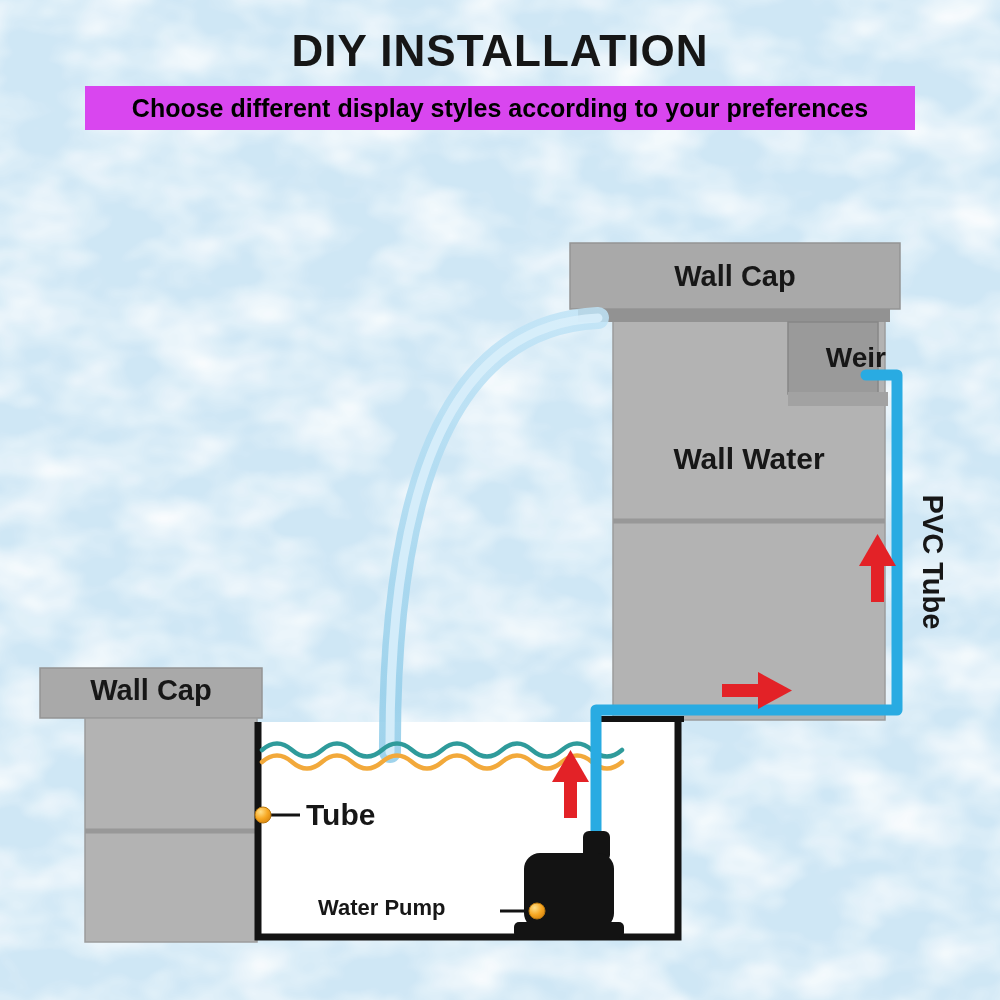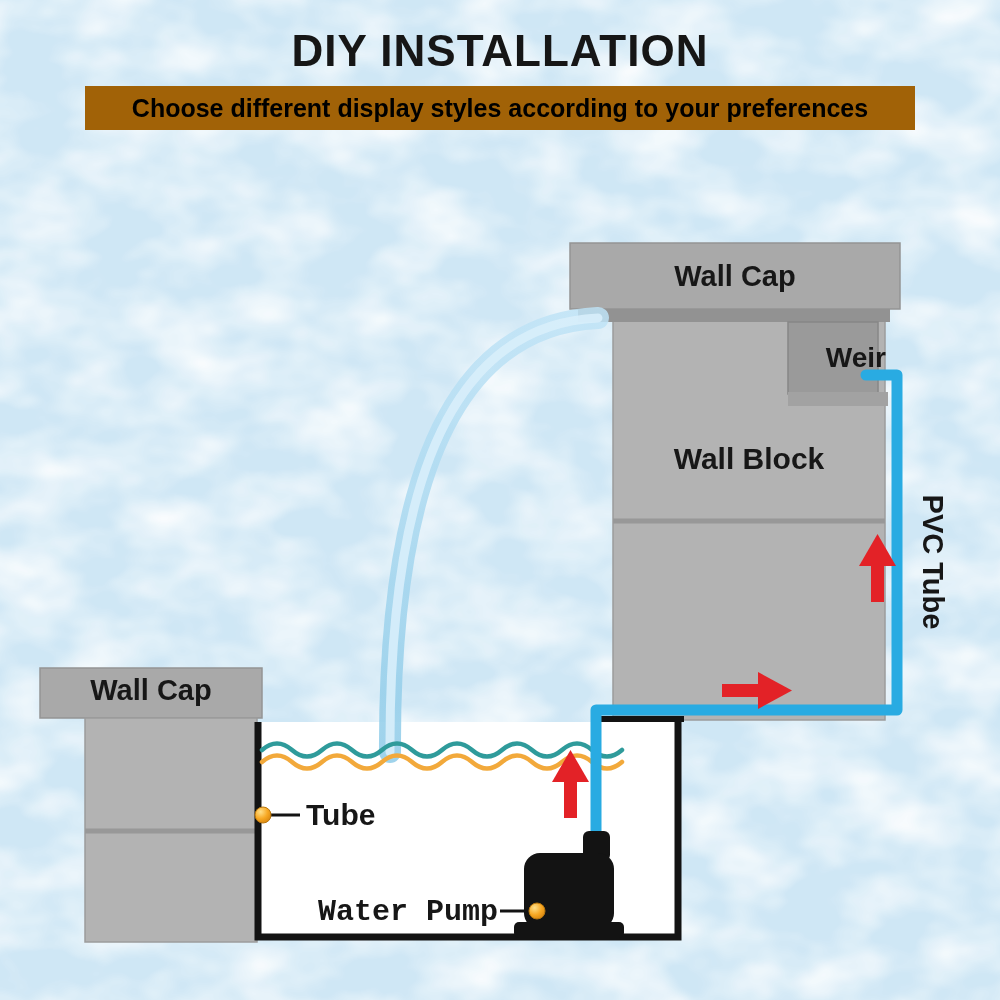--- a/index.html
+++ b/index.html
@@ -6,32 +6,32 @@
   html,body { width:1000px; height:1000px; }
   body { position:relative; overflow:hidden; font-family:"Liberation Sans", sans-serif; background:#cfe7f5; }
   .stage { position:absolute; inset:0; width:1000px; height:1000px;border-radius:29px; }
   svg.layer { position:absolute; top:0; left:0; }
   .title {
     position:absolute; top:26px; left:0; width:1000px; text-align:center;
     font-size:44px; font-weight:bold; letter-spacing:1px; color:#161616;
   }
   .banner {
     position:absolute; top:86px; left:85px; width:830px; height:44px;
-    background:#a16207; display:flex; align-items:center; justify-content:center;
+    background:#d946ef; display:flex; align-items:center; justify-content:center;
     font-size:25px; font-weight:bold; color:#000; white-space:nowrap;
   }
   .lbl { position:absolute; font-weight:bold; color:#171717; }
   .lbl-wallcap-top { left:570px; top:260px; width:330px; text-align:center; font-size:29px; }
   .lbl-weir       { left:790px; top:342px; width:96px;  text-align:right; font-size:28px; }
   .lbl-wallblock  { left:613px; top:440px; width:272px; text-align:center; font-size:30px; line-height:37px; }
   .lbl-pvc        { left:932px; top:562px; font-size:29px; white-space:nowrap;
                     transform:translate(-50%,-50%) rotate(90deg); }
   .lbl-wallcap-left { left:40px; top:674px; width:222px; text-align:center; font-size:29px; }
   .lbl-liner      { left:306px; top:798px; font-size:30px; }
-  .lbl-pump       { left:318px; top:895px; font-size:30px;font-family:Liberation Mono, monospace; }
+  .lbl-pump       { left:318px; top:895px; font-size:22px; }
 </style>
 </head>
 <body>
 
 <div class="stage">
 
   <svg class="layer" width="1000" height="1000" viewBox="0 0 1000 1000" aria-hidden="true">
     <defs>
       <filter id="caustics" x="0" y="0" width="100%" height="100%">
         <feTurbulence type="fractalNoise" baseFrequency="0.013 0.02" numOctaves="3" seed="11" result="n"></feTurbulence>
@@ -118,20 +118,20 @@
       <circle cx="537" cy="911" r="8" fill="url(#bead)" stroke="#b9770e" stroke-width="1"></circle>
     </g>
   </svg>
 
   <div class="title">DIY INSTALLATION</div>
   <div class="banner">Choose different display styles according to your preferences</div>
 
   <div class="lbl lbl-wallcap-top">Wall Cap</div>
   <div class="lbl lbl-weir">Weir</div>
   <div class="lbl lbl-wallblock">
-    <div>Wall Block</div>
+    <div>Wall Water</div>
   </div>
   <div class="lbl lbl-pvc">PVC Tube</div>
   <div class="lbl lbl-wallcap-left">Wall Cap</div>
   <div class="lbl lbl-liner">Tube</div>
   <div class="lbl lbl-pump">Water Pump</div>
 
 </div>
 
 </body></html>

